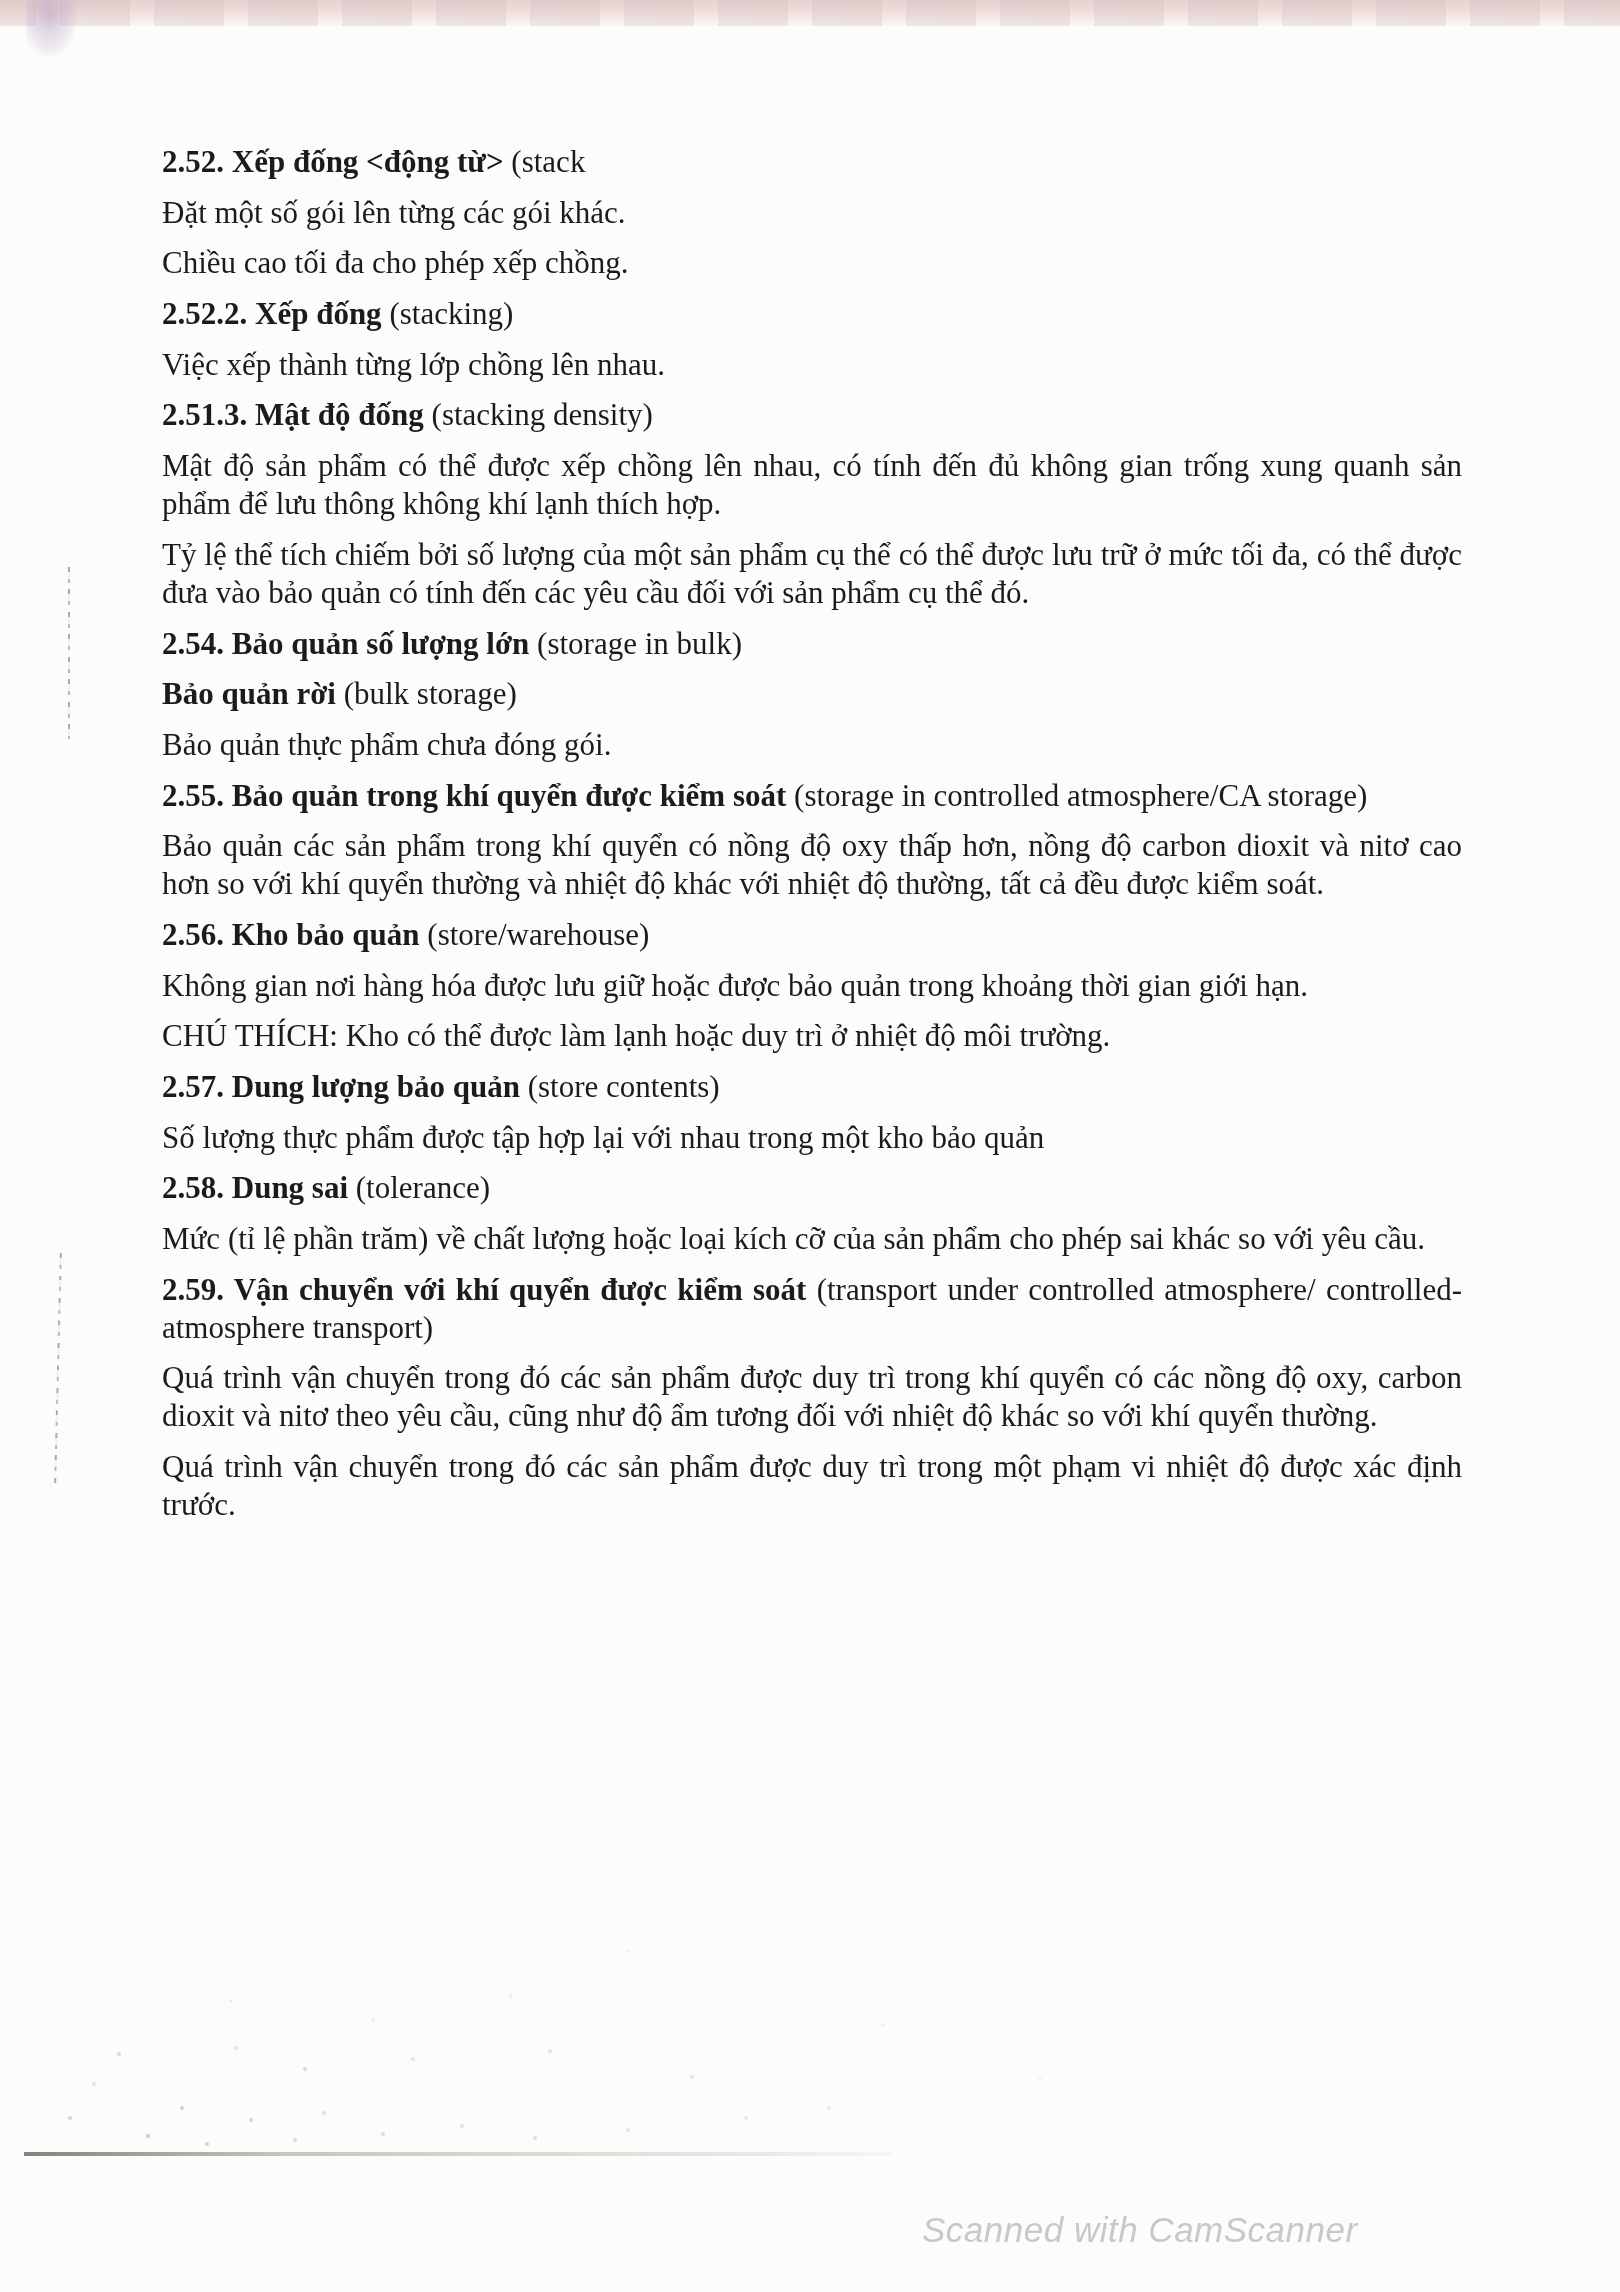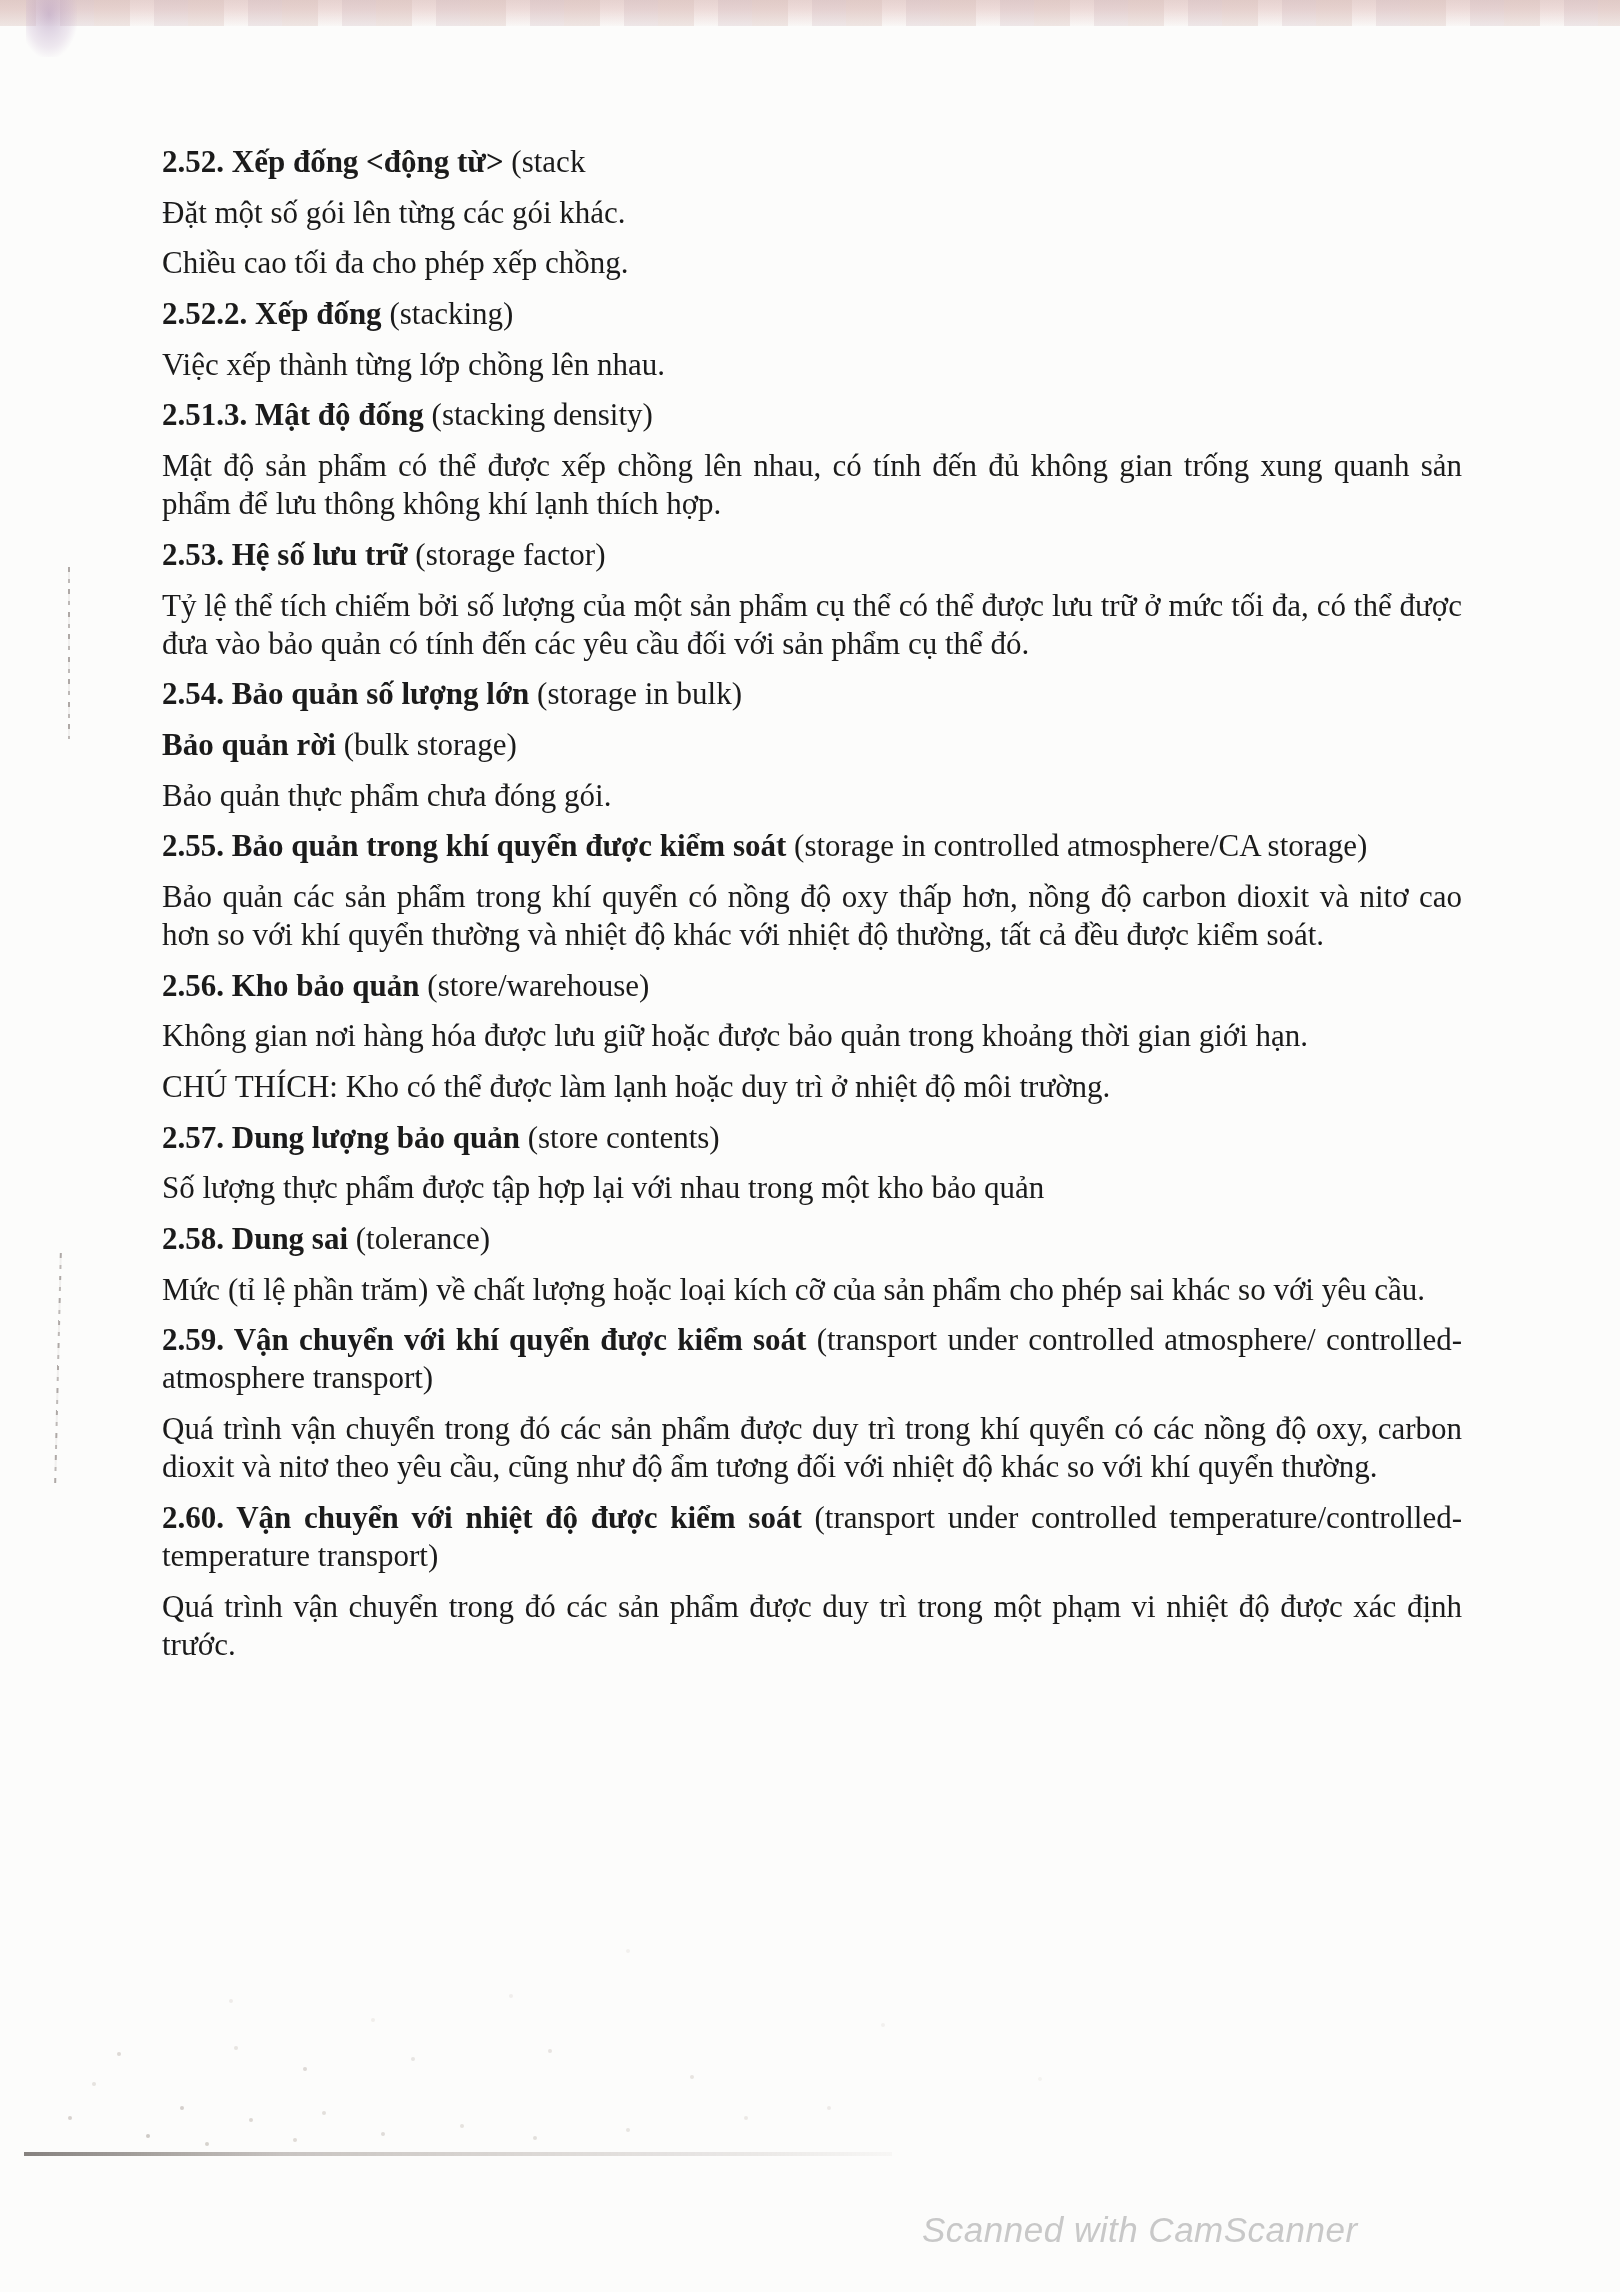--- a/index.html
+++ b/index.html
@@ -76,36 +76,34 @@
   <div class="scan-line-bottom"></div>
 
   <div class="content">
     <p><span class="b">2.52. Xếp đống &lt;động từ&gt;</span><span> (stack</span></p>
     <p>Đặt một số gói lên từng các gói khác.</p>
     <p>Chiều cao tối đa cho phép xếp chồng.</p>
     <p><span class="b">2.52.2. Xếp đống</span><span> (stacking)</span></p>
     <p>Việc xếp thành từng lớp chồng lên nhau.</p>
     <p><span class="b">2.51.3. Mật độ đống</span><span> (stacking density)</span></p>
     <p>Mật độ sản phẩm có thể được xếp chồng lên nhau, có tính đến đủ không gian trống xung quanh sản phẩm để lưu thông không khí lạnh thích hợp.</p>
-    <p><span class="b">2.53. Hệ số lưu trữ</span><span> (storage factor)</span></p>
     <p>Tỷ lệ thể tích chiếm bởi số lượng của một sản phẩm cụ thể có thể được lưu trữ ở mức tối đa, có thể được đưa vào bảo quản có tính đến các yêu cầu đối với sản phẩm cụ thể đó.</p>
     <p><span class="b">2.54. Bảo quản số lượng lớn</span><span> (storage in bulk)</span></p>
     <p><span class="b">Bảo quản rời</span><span> (bulk storage)</span></p>
     <p>Bảo quản thực phẩm chưa đóng gói.</p>
     <p><span class="b">2.55. Bảo quản trong khí quyển được kiểm soát</span><span> (storage in controlled atmosphere/CA storage)</span></p>
     <p>Bảo quản các sản phẩm trong khí quyển có nồng độ oxy thấp hơn, nồng độ carbon dioxit và nitơ cao hơn so với khí quyển thường và nhiệt độ khác với nhiệt độ thường, tất cả đều được kiểm soát.</p>
     <p><span class="b">2.56. Kho bảo quản</span><span> (store/warehouse)</span></p>
     <p>Không gian nơi hàng hóa được lưu giữ hoặc được bảo quản trong khoảng thời gian giới hạn.</p>
     <p>CHÚ THÍCH: Kho có thể được làm lạnh hoặc duy trì ở nhiệt độ môi trường.</p>
     <p><span class="b">2.57. Dung lượng bảo quản</span><span> (store contents)</span></p>
     <p>Số lượng thực phẩm được tập hợp lại với nhau trong một kho bảo quản</p>
     <p><span class="b">2.58. Dung sai</span><span> (tolerance)</span></p>
     <p>Mức (tỉ lệ phần trăm) về chất lượng hoặc loại kích cỡ của sản phẩm cho phép sai khác so với yêu cầu.</p>
     <p><span class="b">2.59. Vận chuyển với khí quyển được kiểm soát</span><span> (transport under controlled atmosphere/ controlled-atmosphere transport)</span></p>
     <p>Quá trình vận chuyển trong đó các sản phẩm được duy trì trong khí quyển có các nồng độ oxy, carbon dioxit và nitơ theo yêu cầu, cũng như độ ẩm tương đối với nhiệt độ khác so với khí quyển thường.</p>
-    <p><span class="b">2.60. Vận chuyển với nhiệt độ được kiểm soát</span><span> (transport under controlled temperature/controlled-temperature transport)</span></p>
     <p>Quá trình vận chuyển trong đó các sản phẩm được duy trì trong một phạm vi nhiệt độ được xác định trước.</p>
   </div>
 
   <div class="watermark">Scanned with CamScanner</div>
 
 </div>
 
 
 </body></html>

